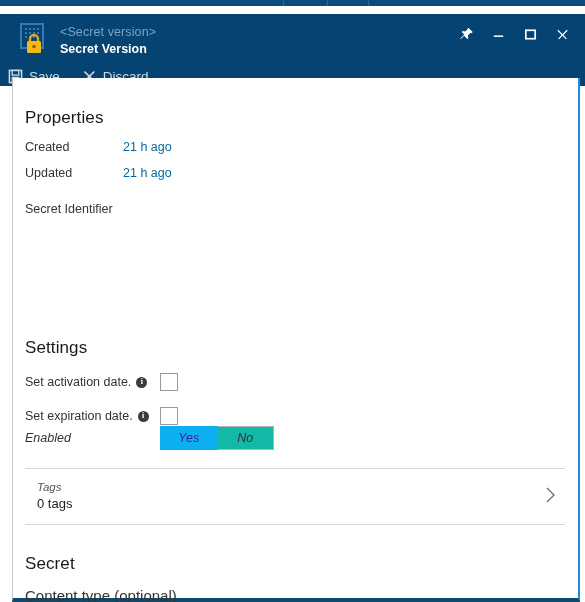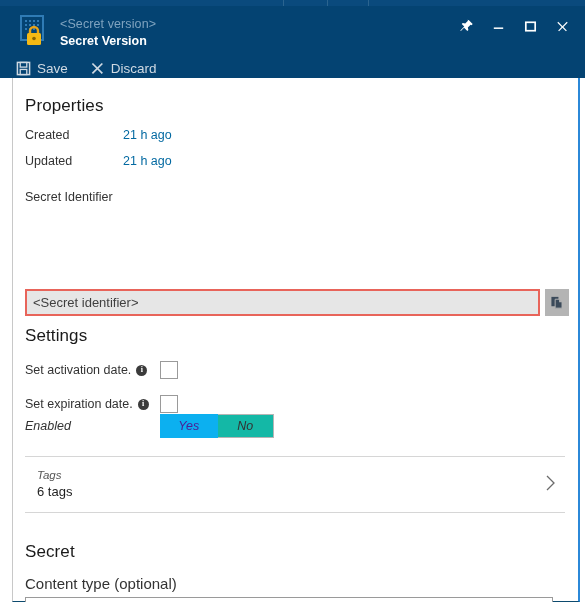--- a/index.html
+++ b/index.html
@@ -26,21 +26,21 @@
   }
   .top-strip .tick {
     position: absolute;
     top: 0; width: 1px; height: 6px;
     background: #2b648f;
   }
 
   
   .header {
     position: absolute;
-    left: 0; top: 6px;
+    left: 0; top: 14px;
     width: 585px; height: 72px;
     background: #044372;
   }
   .hdr-icon {
     position: absolute;
     left: 18px; top: 8px;
     width: 34px; height: 34px;
   }
   .hdr-titles {
     position: absolute;
@@ -73,43 +73,43 @@
   }
   .win-btn svg { display: block; }
 
   
   .cmdbar {
     position: absolute;
     left: 0; top: 46px;
     height: 32px;
     display: flex;
     align-items: center;
-    padding-left: 16px;
+    padding-left: 8px;
     gap: 22px;
   }
   .cmd {
     display: flex;
     align-items: center;
     gap: 6px;
     color: #cfd9e2;
     font-size: 13.5px;
     cursor: default;
   }
   .cmd svg { display: block; }
 
   
   .content {
     position: absolute;
     left: 12px; top: 78px;
     width: 568px; height: 524px;
     background: #ffffff;
     border-left: 1px solid #c8c8c8;
-    border-bottom: 1px solid #0c4a6e;
+    border-bottom: 4px solid #0c4a6e;
     border-right: 2px solid #2b88d8;
-    padding: 4px 0 0 0;
+    padding: 16px 0 0 0;
   }
   .inner { position: relative; width: 100%; height: 100%; }
 
   h2.section {
     margin: 0;
     font-size: 17px;
     font-weight: normal;
     color: #1a1a1a;
     letter-spacing: .1px;
   }
@@ -363,30 +363,20 @@
           <span class="val">21 h ago</span>
         </div>
         <div class="prop-row">
           <span class="lbl">Updated</span>
           <span class="val">21 h ago</span>
         </div>
 
         <div class="lbl sid-label">Secret Identifier</div>
       </div>
 
-      <div class="sid-wrap">
-        <div class="sid-field">&lt;Secret identifier&gt;</div>
-        <div class="copy-btn">
-          <svg width="15" height="15" viewBox="0 0 16 16">
-            <rect x="1.5" y="2" width="7.5" height="10" fill="#3b4a5a"></rect>
-            <path d="M5.5 4.5h4.2L12.8 7.6V14H5.5z" fill="#3b4a5a" stroke="#b4b4b4" stroke-width="1"></path>
-            <path d="M9.7 4.5v3.1h3.1z" fill="#b4b4b4"></path>
-          </svg>
-        </div>
-      </div>
 
       <div class="sec-settings">
         <h2 class="section">Settings</h2>
 
         <div class="set-row">
           <span class="set-text">
             <span>Set activation date.</span>
             <span class="info-icon">i</span>
           </span>
           <span class="chk"></span>
@@ -405,21 +395,21 @@
           <span class="toggle">
             <span class="opt on">Yes</span>
             <span class="opt off">No</span>
           </span>
         </div>
       </div>
 
       <div class="tags-block">
         <div class="tags-texts">
           <div class="tags-title">Tags</div>
-          <div class="tags-count">6 tags</div>
+          <div class="tags-count">0 tags</div>
         </div>
         <div class="chev">
           <svg width="13" height="20" viewBox="0 0 13 20">
             <path d="M3 3l7 7-7 7" fill="none" stroke="#6b6b6b" stroke-width="1.3"></path>
           </svg>
         </div>
       </div>
 
       <div class="sec-secret">
         <h2 class="section">Secret</h2>

